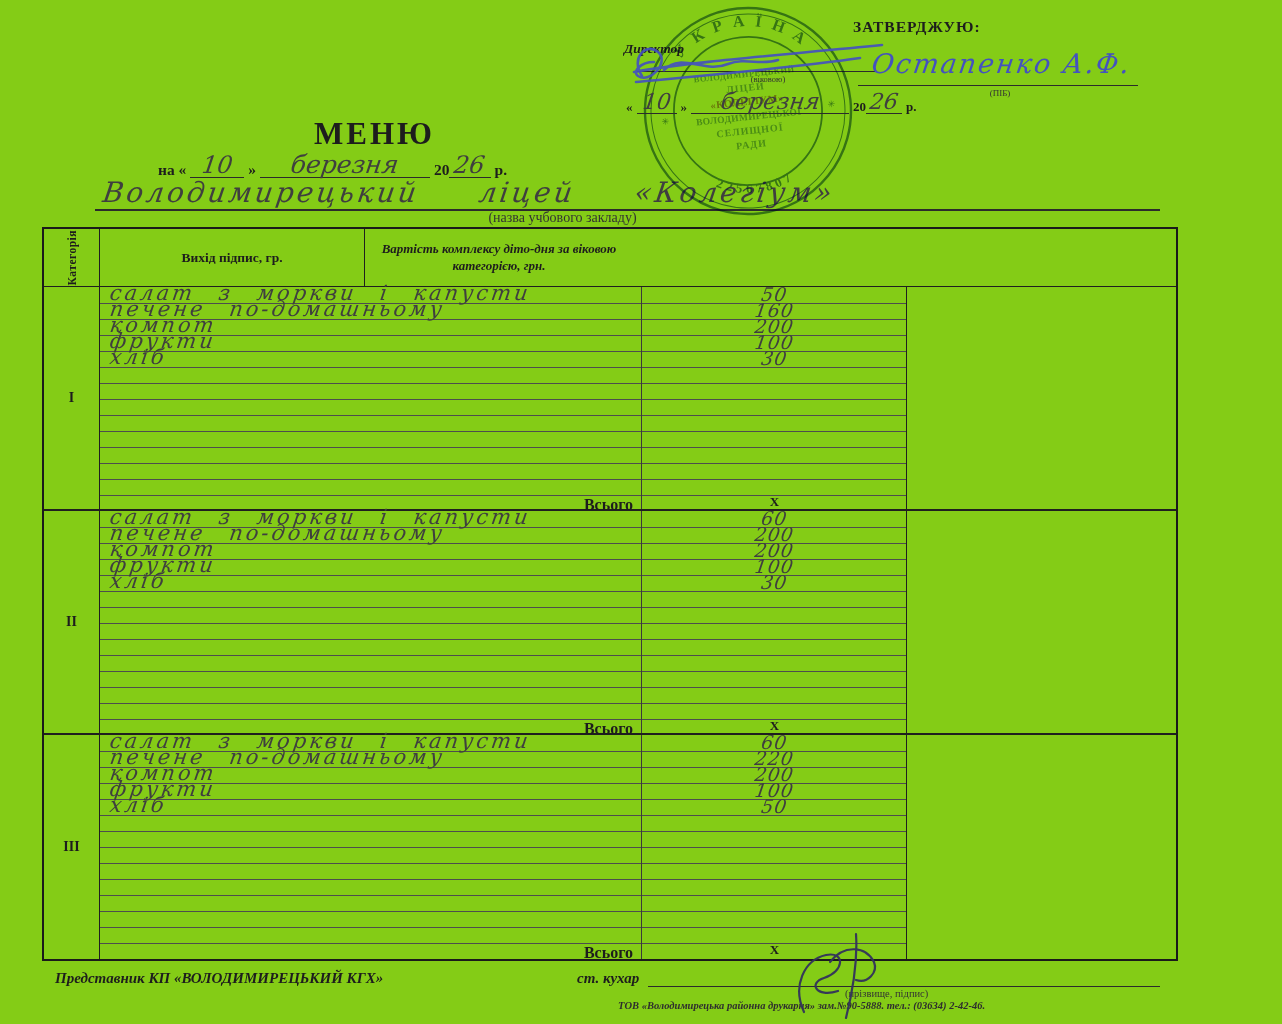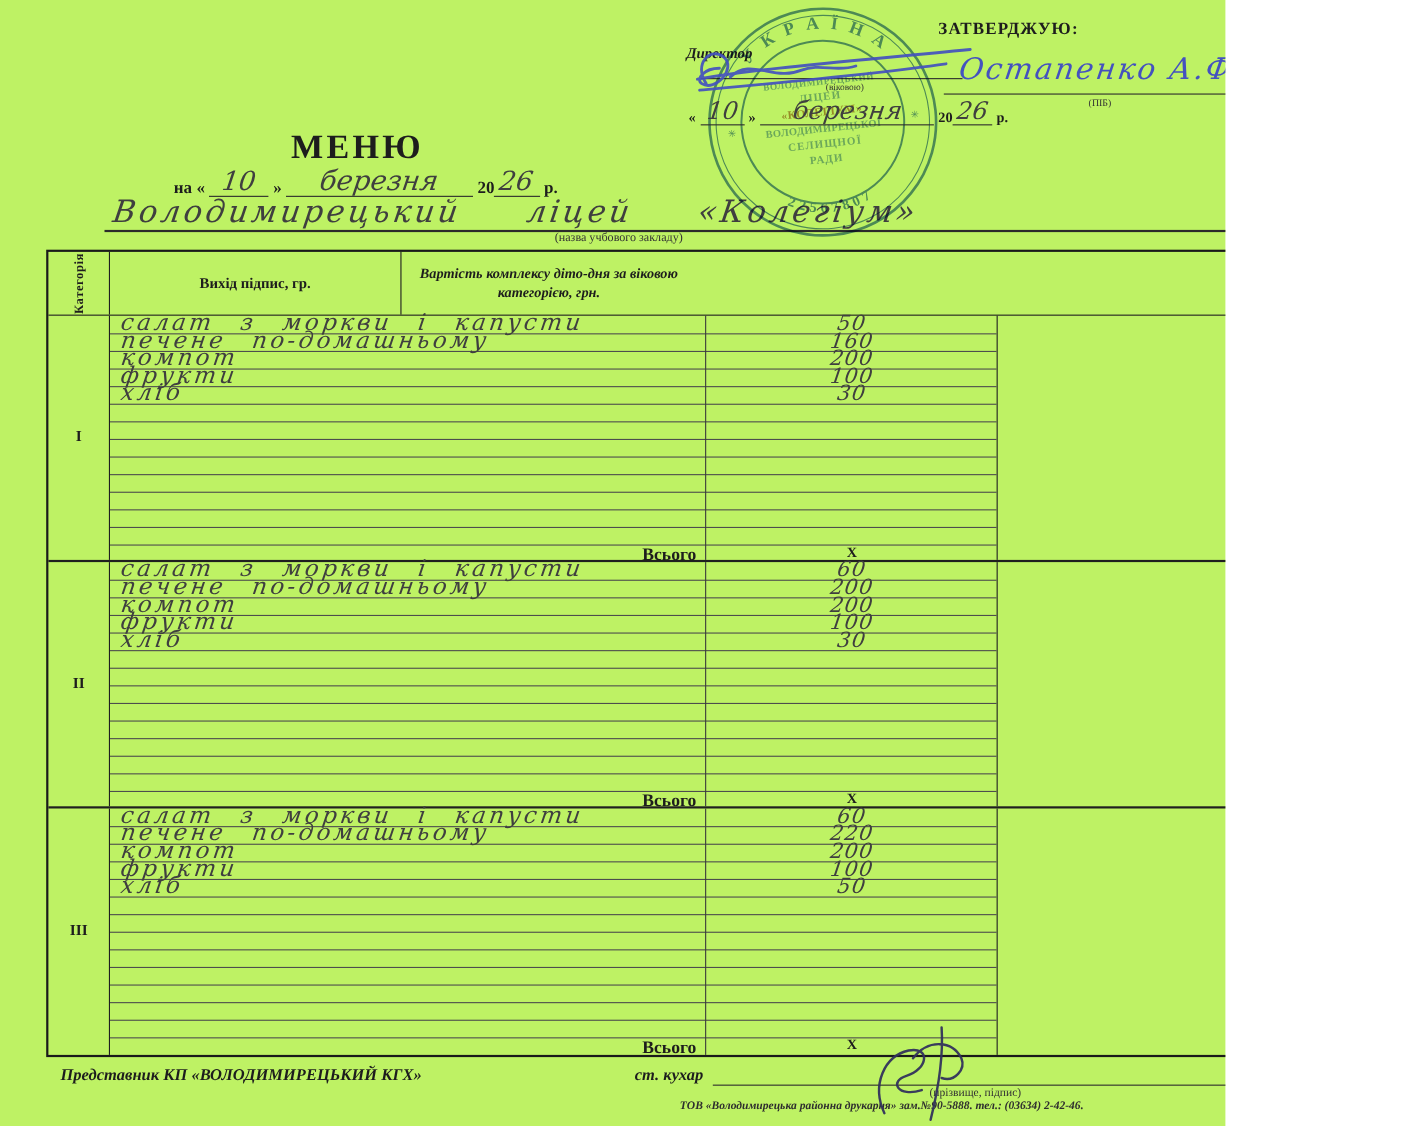--- a/index.html
+++ b/index.html
@@ -1,16 +1,16 @@
 <!DOCTYPE html>
 <html><head>
 <meta charset="utf-8">
 <style>
   html,body{margin:0;padding:0;background:#ffffff;}
-  .page{position:relative;width:1114px;height:1024px;background:#bef264;overflow:hidden;
+  .page{position:relative;width:1282px;height:1024px;background:#84cc16;overflow:hidden;
         font-family:"Liberation Serif",serif;color:#1d1d1d;}
   .abs{position:absolute;}
   .printed{font-family:"Liberation Serif",serif;color:#1d1d1d;}
   .b{font-weight:bold;}
   .i{font-style:italic;}
   
   .hw{font-family:"DejaVu Serif",serif;font-style:italic;color:#3f3f3f;display:inline-block;
       transform:skewX(-8deg);white-space:nowrap;}
   .hw-blue{color:#4452bf;}
   .ul{display:inline-block;border-bottom:1.6px solid #2b2b2b;text-align:center;vertical-align:baseline;}
@@ -101,36 +101,36 @@
     <g text-anchor="middle" font-weight="bold" fill="#7da3df">
       <text x="115" y="81" font-size="8.5" letter-spacing=".5">ВОЛОДИМИРЕЦЬКИЙ</text>
       <text x="115" y="95" font-size="10" letter-spacing="1">ЛІЦЕЙ</text>
       <text x="115" y="109" font-size="10.5" letter-spacing=".5" fill="#c08045">«КОЛЕГІУМ»</text>
       <text x="115" y="124" font-size="9.5" letter-spacing=".3">ВОЛОДИМИРЕЦЬКОЇ</text>
       <text x="115" y="138" font-size="10" letter-spacing="1">СЕЛИЩНОЇ</text>
       <text x="115" y="152" font-size="10" letter-spacing="1">РАДИ</text>
     </g>
   </svg>
 
-  <div class="abs printed b" style="left:215px;top:116px;width:220px;text-align:center;font-size:31px;letter-spacing:3px;">МЕНЮ</div>
+  <div class="abs printed b" style="left:215px;top:116px;width:220px;text-align:right;font-size:31px;letter-spacing:3px;">МЕНЮ</div>
 
   <div class="abs date-row" style="left:158px;top:152px;">
     <span class="printed b lbl" style="font-size:15.5px;">на «</span>
     <span class="ul" style="width:54px;"><span class="hw" style="font-size:24px;line-height:24px;">10</span></span>
     <span class="printed b lbl" style="font-size:15.5px;">»</span>
     <span class="ul" style="width:170px;"><span class="hw" style="font-size:25px;line-height:25px;">березня</span></span>
     <span class="printed b lbl" style="font-size:15.5px;">20</span>
     <span class="ul" style="width:42px;margin-left:-5px;"><span class="hw" style="font-size:24px;line-height:24px;">26</span></span>
     <span class="printed b lbl" style="font-size:15.5px;">р.</span>
   </div>
 
   <div class="abs" style="left:95px;top:176px;width:1065px;height:33px;border-bottom:2px solid #2b2b2b;">
     <span class="hw" style="font-size:28px;letter-spacing:3px;word-spacing:48px;margin-left:8px;">Володимирецький ліцей «Колегіум»</span>
   </div>
-  <div class="abs printed" style="left:95px;top:210px;width:935px;text-align:center;font-size:11px;color:#333;">(назва учбового закладу)</div>
+  <div class="abs printed" style="left:95px;top:210px;width:935px;text-align:center;font-size:14px;color:#333;">(назва учбового закладу)</div>
 
   <div class="menu-table">
     <div class="thead">
       <div class="th th-cat">
           <span>Категорія</span>
         </div>
       <div class="th th-qty">Вихід підпис, гр.</div>
       <div class="th th-cost">Вартість комплексу діто-дня за віковою категорією, грн.</div>
     </div>
     <div>

